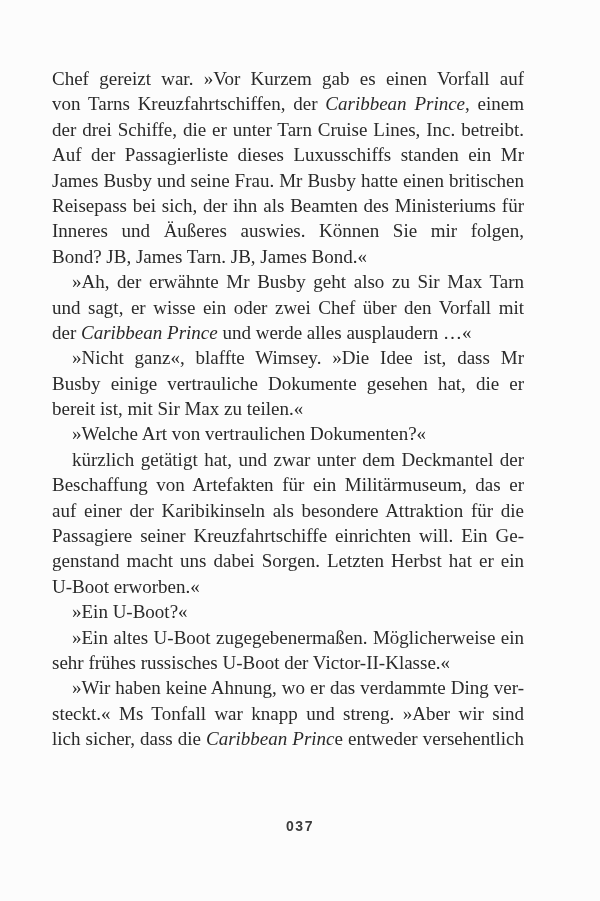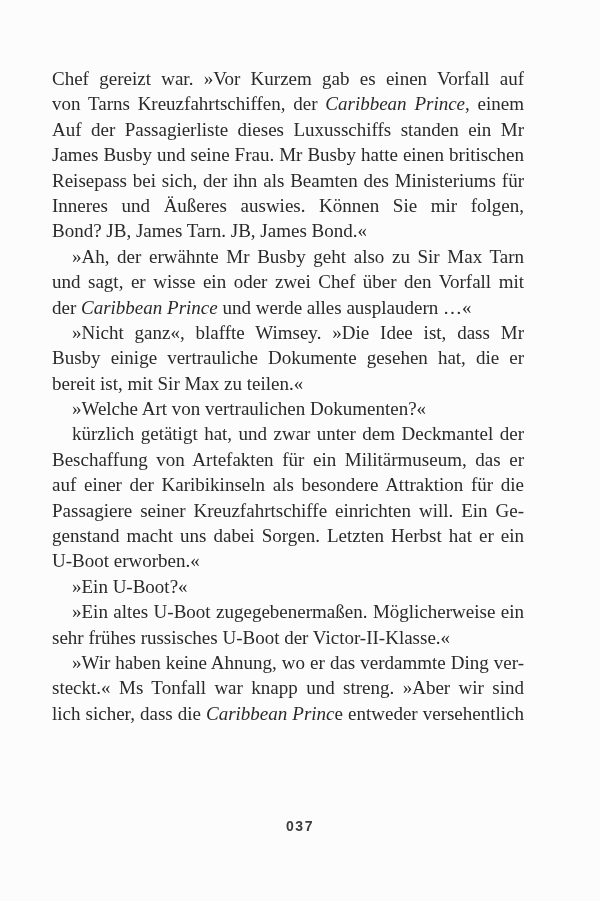--- a/index.html
+++ b/index.html
@@ -63,20 +63,21 @@
   }
 </style>
 </head>
 <body style="background: rgb(252, 252, 252);">
 
 <div class="page">
   <div class="page-text" style="color: rgb(42, 42, 42);">
       <div class="paragraph">
         <div class="line"><span>Chef gereizt war. »Vor Kurzem gab es einen Vorfall auf einem</span></div>
         <div class="line"><span>von Tarns Kreuzfahrtschiffen, der </span><span class="italic">Caribbean Prince</span><span>, einem</span></div>
+        <div class="line"><span>der drei Schiffe, die er unter Tarn Cruise Lines, Inc. betreibt.</span></div>
         <div class="line"><span>Auf der Passagierliste dieses Luxusschiffs standen ein Mr</span></div>
         <div class="line"><span>James Busby und seine Frau. Mr Busby hatte einen britischen</span></div>
         <div class="line"><span>Reisepass bei sich, der ihn als Beamten des Ministeriums für</span></div>
         <div class="line"><span>Inneres und Äußeres auswies. Können Sie mir folgen, Captain</span></div>
         <div class="line last"><span>Bond? JB, James Tarn. JB, James Bond.«</span></div>
       </div>
       <div class="paragraph indent">
         <div class="line"><span>»Ah, der erwähnte Mr Busby geht also zu Sir Max Tarn</span></div>
         <div class="line"><span>und sagt, er wisse ein oder zwei Chef über den Vorfall mit</span></div>
         <div class="line last"><span>der </span><span class="italic">Caribbean Prince</span><span> und werde alles ausplaudern …«</span></div>

